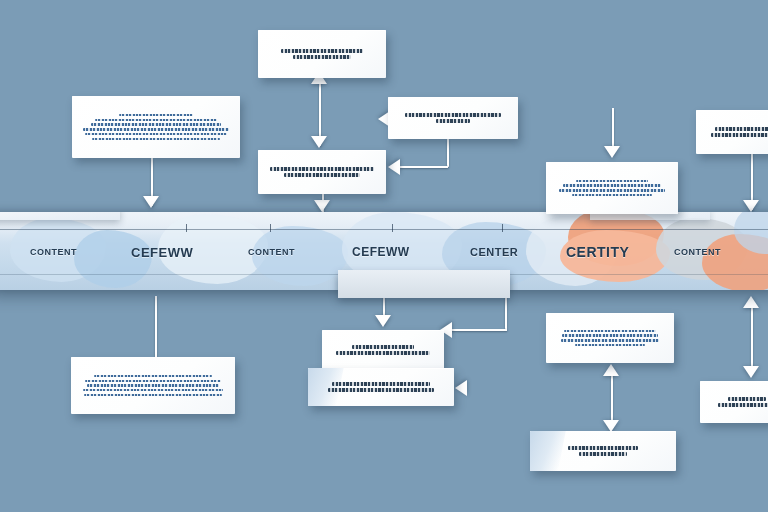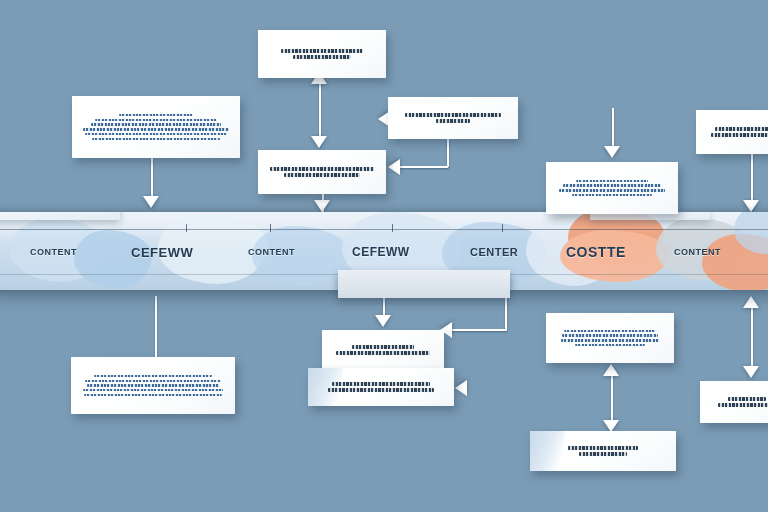--- a/index.html
+++ b/index.html
@@ -153,21 +153,21 @@
     <div class="sheet" style="left:-10px;top:-6px;width:140px;height:14px;"></div>
     <div class="sheet" style="left:350px;top:62px;width:170px;height:20px;"></div>
     <div class="sheet" style="left:600px;top:-4px;width:120px;height:12px;opacity:.8;"></div>
 
     <div id="band-labels">
         <div class="band-label" style="left: 40px; font-size: 9px;">CONTENT</div>
         <div class="band-label" style="left: 141px; font-size: 13px;">CEFEWW</div>
         <div class="band-label" style="left: 258px; font-size: 9px;">CONTENT</div>
         <div class="band-label" style="left: 362px; font-size: 12px;">CEFEWW</div>
         <div class="band-label" style="left: 480px; font-size: 11px;">CENTER</div>
-        <div class="band-label" style="left: 576px; font-size: 14px;">COSTTE</div>
+        <div class="band-label" style="left: 576px; font-size: 14px;">CERTITY</div>
         <div class="band-label" style="left: 684px; font-size: 9px;">CONTENT</div>
       </div>
   </div>
 
   <div style="position:absolute;left:338px;top:270px;width:172px;height:28px;
               background:linear-gradient(180deg,#e9eff5,#d5dee6);
               box-shadow:0 4px 8px rgba(28,48,68,.35);"></div>
 
   <div id="cards">
       <div class="card" style="left: 258px; top: 30px; width: 128px; height: 48px;">

